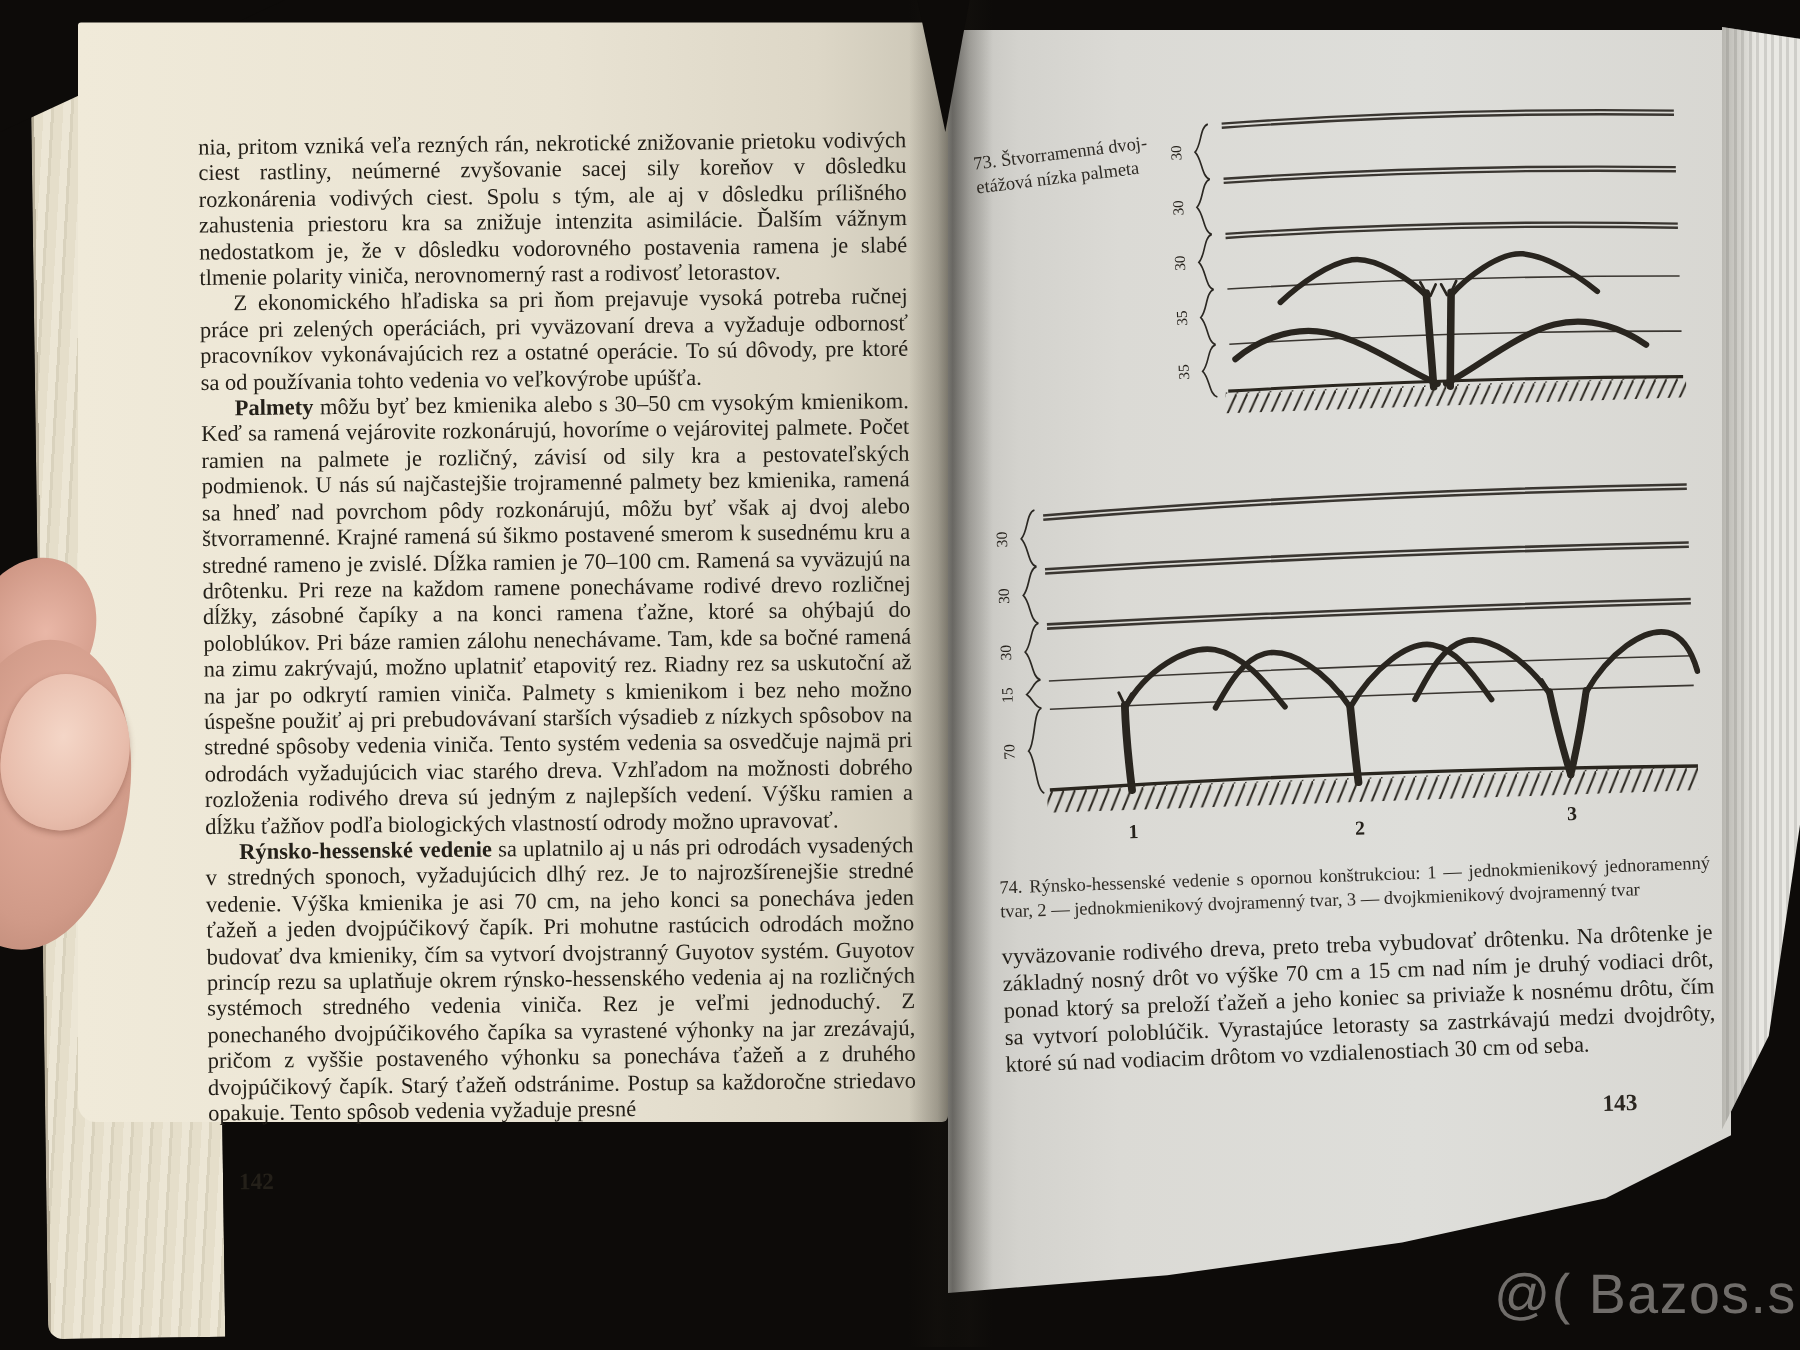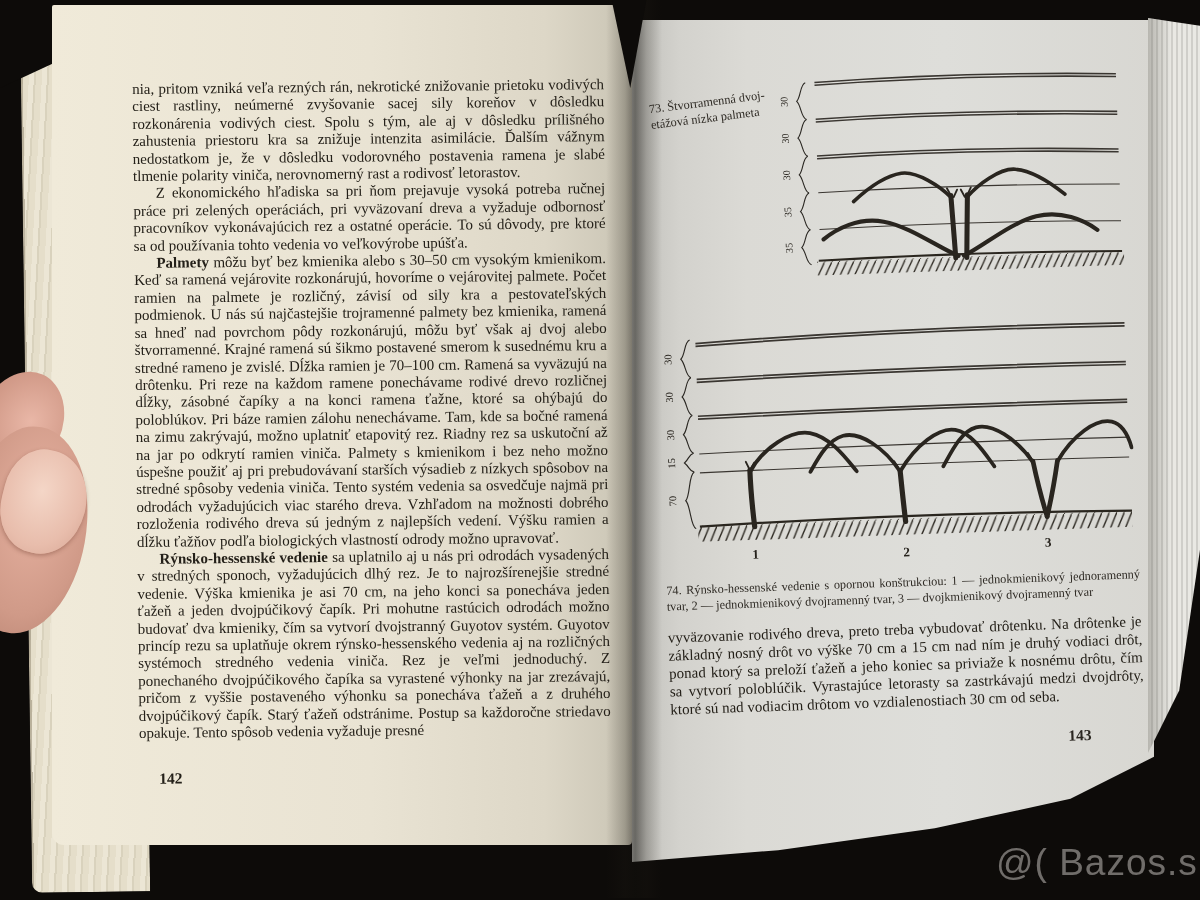--- a/index.html
+++ b/index.html
@@ -8,21 +8,21 @@
 
   
   .left-stack{position:absolute;left:26px;top:6px;width:118px;height:886px;
     background:
       linear-gradient(90deg, rgba(150,140,118,.55) 0 2px, rgba(0,0,0,0) 2px),
       repeating-linear-gradient(94deg,#ece6d5 0 5px,#d9d2bd 5px 7px,#e5deca 7px 13px);
     transform:rotate(-.8deg);border-radius:0 0 0 10px;}
   .corner-tl{position:absolute;left:0;top:0;width:190px;height:88px;background:#0d0b09;
     -webkit-clip-path:polygon(0 0,100% 0,0 100%);clip-path:polygon(0 0,100% 0,0 100%);}
 
-  .left-page{position:absolute;left:52px;top:5px;width:580px;height:840px;
+  .left-page{position:absolute;left:52px;top:15px;width:580px;height:733px;
     background:linear-gradient(90deg,#f0ead9 0,#e9e3d3 55%,#ddd7c7 85%,#c9c4b4 100%);
     border-radius:2px 0 4px 12px;}
   .right-page{position:absolute;left:632px;top:20px;width:522px;height:842px;
     background:linear-gradient(90deg,#bfbeb9 0,#d3d2cd 9%,#dbdad5 22%,#dededa 60%,#d8d7d2 100%);
     -webkit-clip-path:polygon(0 0,100% 0,100% 87.5%,84% 92.5%,58% 96%,28% 98.6%,0 100%);
     clip-path:polygon(0 0,100% 0,100% 87.5%,84% 92.5%,58% 96%,28% 98.6%,0 100%);}
   .right-stack{position:absolute;left:1148px;top:18px;width:52px;height:782px;
     background:
       linear-gradient(90deg, rgba(110,108,100,.4), rgba(0,0,0,0) 45%),
       repeating-linear-gradient(90deg,#e9e8e3 0 3px,#cfcec9 3px 5px);

